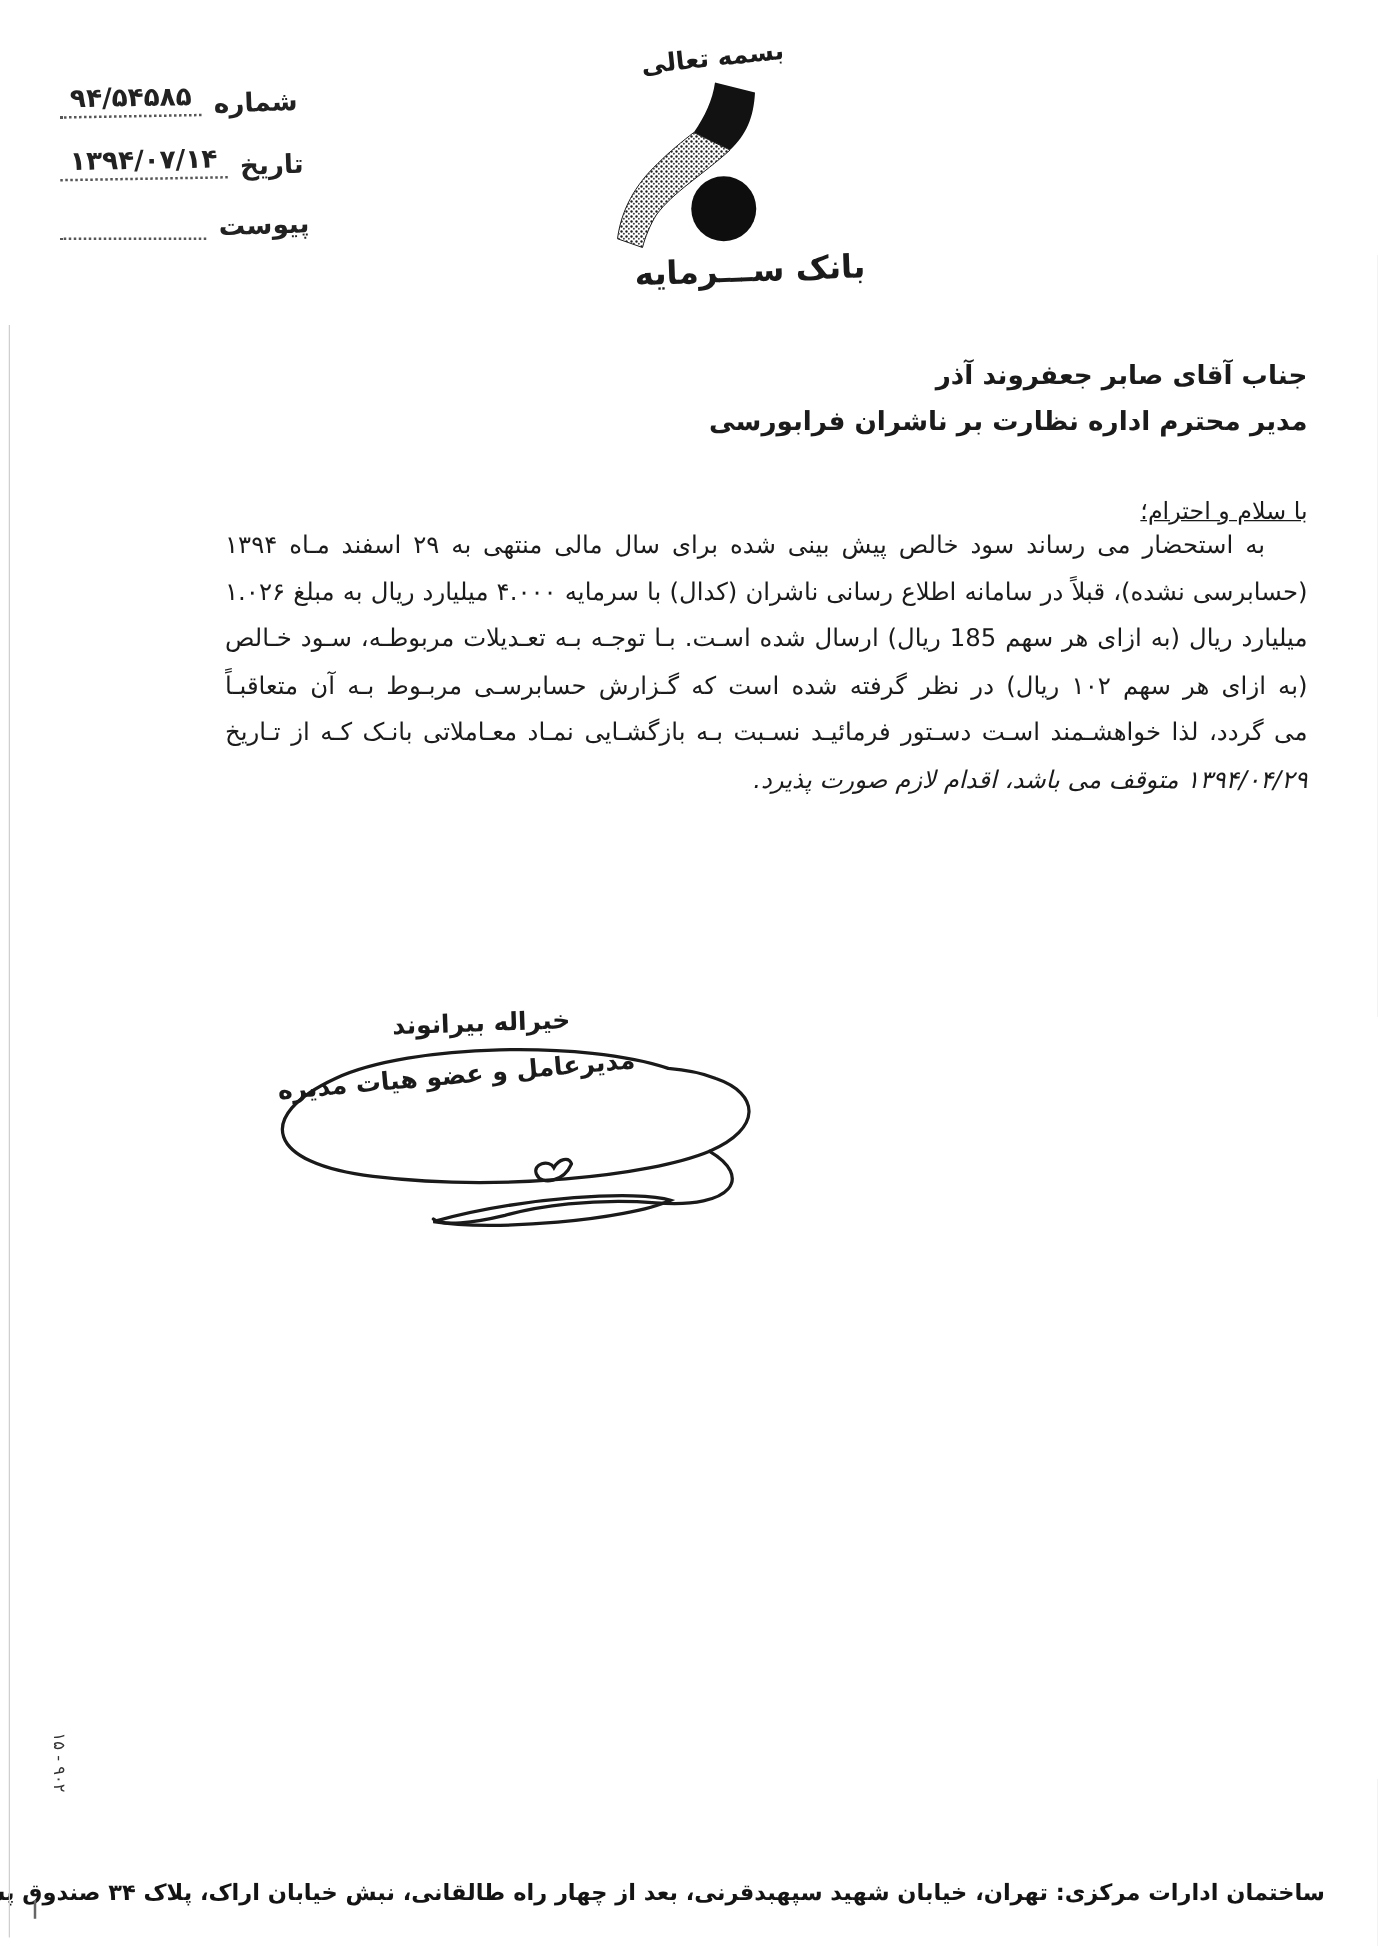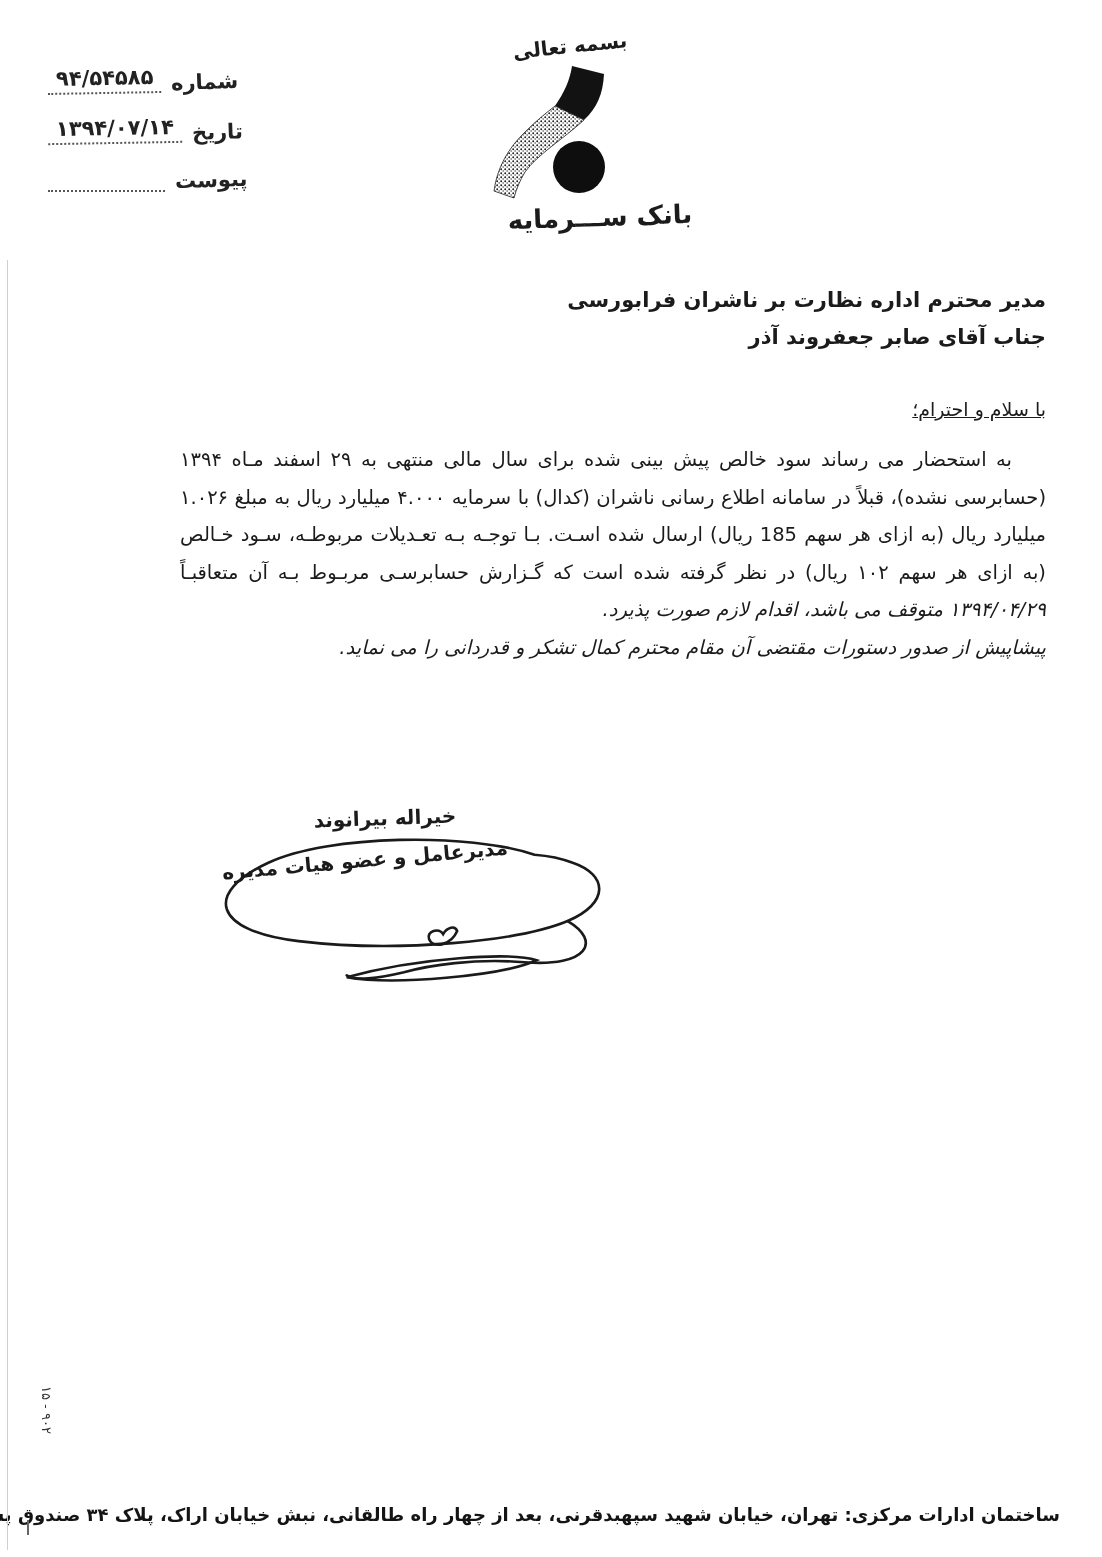--- a/index.html
+++ b/index.html
@@ -27,21 +27,21 @@
            font-size:20px;font-weight:bold;transform:rotate(-6deg);direction:rtl;}
   .logo-box{position:absolute;top:64px;left:475px;width:180px;height:140px;}
   .wordmark{position:absolute;top:202px;left:470px;width:260px;text-align:center;
             font-size:26px;font-weight:bold;transform:rotate(-2deg);direction:rtl;}
   
   .recipient{position:absolute;top:282px;right:56px;direction:rtl;text-align:right;
              font-weight:bold;font-size:21px;line-height:37px;}
   
   .salutation{position:absolute;top:398px;right:56px;direction:rtl;font-size:19px;text-decoration:underline;}
   
-  .body-text{position:absolute;top:441px;right:56px;left:160px;direction:rtl;
+  .body-text{position:absolute;top:417px;right:56px;left:160px;direction:rtl;
              font-size:19.5px;line-height:37.6px;margin-left:20px;}
   .body-line{text-align:justify;text-align-last:justify;height:37.6px;overflow:hidden;}
   .body-line.first{padding-right:34px;}
   .body-line.line-end{text-align-last:right;font-style:italic;}
   
   .sig-name{position:absolute;top:806px;left:290px;width:190px;text-align:center;
             font-weight:bold;font-size:20px;direction:rtl;transform:rotate(-2deg);}
   .sig-title{position:absolute;top:848px;left:205px;width:320px;text-align:center;
              font-weight:bold;font-size:20px;direction:rtl;transform:rotate(-5deg);}
   .sig-strokes{position:absolute;top:834px;left:188px;width:452px;height:162px;}
@@ -88,33 +88,33 @@
       </defs>
       <path d="M 92,2 L 124,10 C 123,30 117,44 104,56 L 75,42 C 84,29 90,16 92,2 Z" fill="#121212"></path>
       <path d="M 75,42 L 104,56 C 82,76 58,90 45,108 C 40,116 36,126 34,134 L 14,127 C 17,104 28,84 46,67 C 56,57 66,49 75,42 Z" fill="url(#stip)" stroke="#1d1d1d" stroke-width="0.8"></path>
       <circle cx="99" cy="103" r="26" fill="#0e0e0e"></circle>
     </svg>
   </div>
 
   <div class="wordmark">بانک ســـرمایه</div>
 
   <div class="recipient">
+    <div>جناب آقای صابر جعفروند آذر</div>
     <div>مدیر محترم اداره نظارت بر ناشران فرابورسی</div>
-    <div>جناب آقای صابر جعفروند آذر</div>
   </div>
 
   <div class="salutation">با سلام و احترام؛</div>
 
   <div class="body-text">
     <div class="body-line first">به استحضار می رساند سود خالص پیش بینی شده برای سال مالی منتهی به ۲۹ اسفند مـاه ۱۳۹۴</div>
     <div class="body-line">(حسابرسی نشده)، قبلاً در سامانه اطلاع رسانی ناشران (کدال) با سرمایه ۴.۰۰۰ میلیارد ریال به مبلغ ۱.۰۲۶</div>
     <div class="body-line">میلیارد ریال (به ازای هر سهم 185 ریال) ارسال شده اسـت. بـا توجـه بـه تعـدیلات مربوطـه، سـود خـالص</div>
     <div class="body-line">(به ازای هر سهم ۱۰۲ ریال) در نظر گرفته شده است که گـزارش حسابرسـی مربـوط بـه آن متعاقبـاً ارسـال</div>
+    <div class="body-line">می گردد، لذا خواهشـمند اسـت دسـتور فرمائیـد نسـبت بـه بازگشـایی نمـاد معـاملاتی بانـک کـه از تـاریخ</div>
     <div class="body-line line-end">۱۳۹۴/۰۴/۲۹ متوقف می باشد، اقدام لازم صورت پذیرد.</div>
-    <div class="body-line line-end">پیشاپیش از صدور دستورات مقتضی آن مقام محترم کمال تشکر و قدردانی را می نماید.</div>
   </div>
 
   <div class="sig-name">خیراله بیرانوند</div>
   <div class="sig-title">مدیرعامل و عضو هیات مدیره</div>
   <div class="sig-strokes">
     <svg width="452" height="162" viewBox="0 0 450 160" xmlns="http://www.w3.org/2000/svg" fill="none" stroke="#1a1a1a" stroke-width="2.6" stroke-linecap="round">
       <path d="M 345,20 C 280,-2 140,0 80,28 C 15,58 25,96 110,106 C 210,118 330,106 378,86 C 420,68 418,40 383,28 C 370,23 358,21 345,20"></path>
       <path d="M 378,86 C 412,106 398,132 335,127 C 285,123 240,130 215,137 C 190,143 165,146 158,140"></path>
       <path d="M 158,142 C 230,122 322,117 347,125 C 312,141 205,150 158,142 Z"></path>
       <path d="M 268,96 C 262,110 244,114 240,104 C 237,96 250,92 254,99 C 258,92 266,90 268,96"></path>

